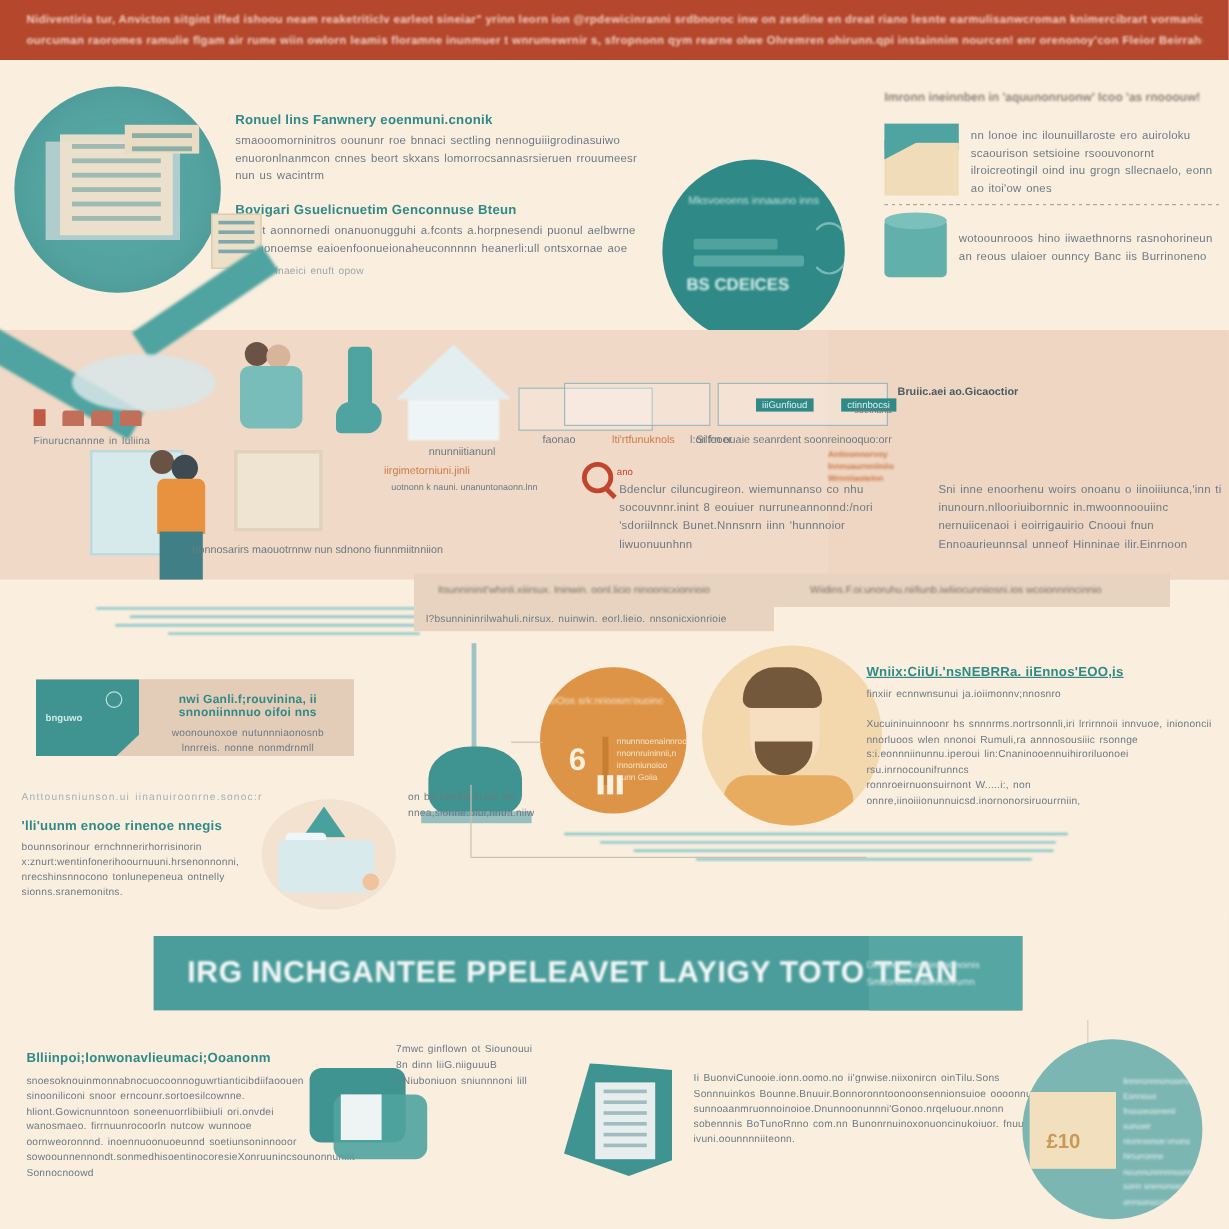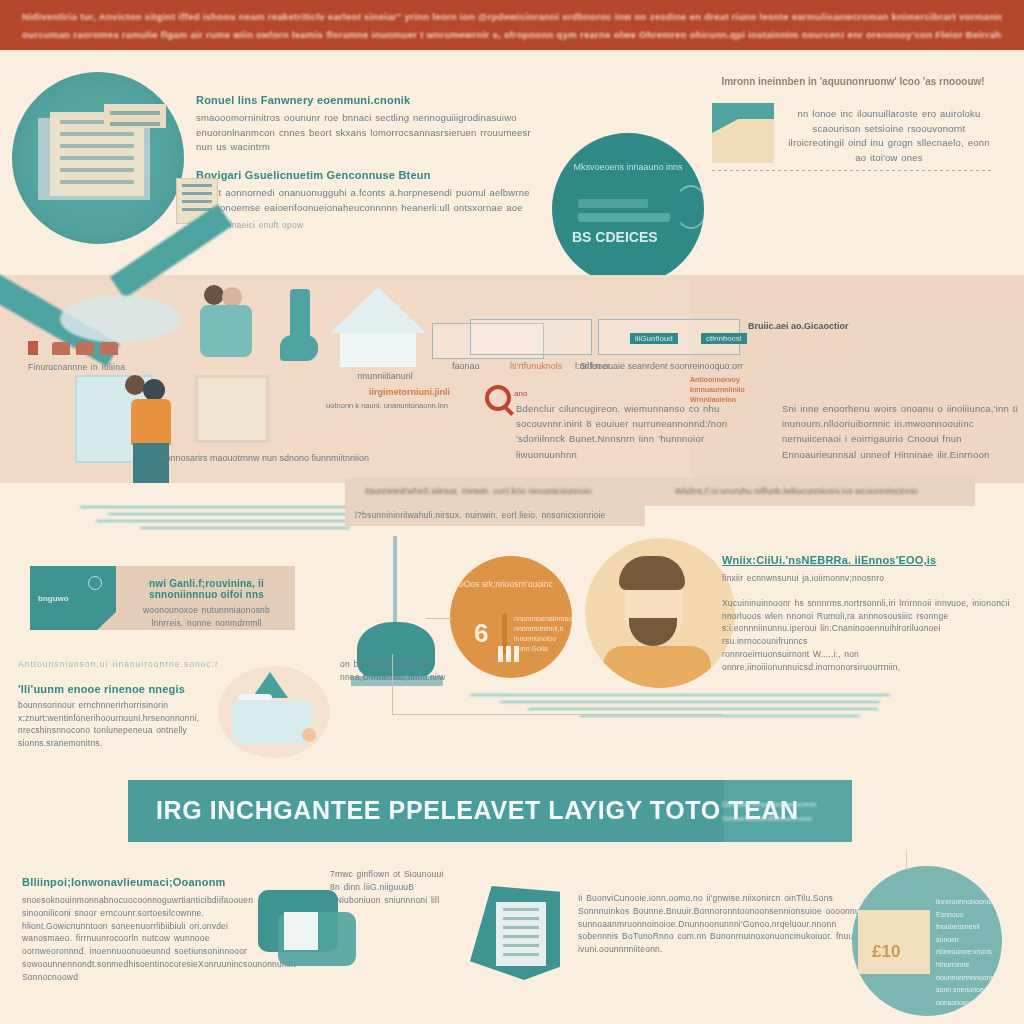--- a/index.html
+++ b/index.html
@@ -92,21 +92,21 @@
     position:absolute;left:26px;top:80px;width:92px;height:9px;background:#56a8a4;border-radius:2px;
   }
   .circle-tm .big{
     position:absolute;left:20px;top:96px;color:#d6ece9;font-size:14px;font-weight:700;filter:blur(.7px);
   }
   .circle-tm .ring{
     position:absolute;right:-4px;top:52px;width:30px;height:40px;border:2px solid #8fc4c1;
     border-radius:50%;border-left-color:transparent;opacity:.8;
   }
 
-  .s1-right{position:absolute;left:712px;top:26px;width:282px;text-align:center;}
+  .s1-right{position:absolute;left:737px;top:26px;width:282px;}
   .s1-row{display:flex;gap:10px;margin-top:16px;}
   .ico-box{
     width:62px;height:60px;flex:0 0 62px;position:relative;filter:blur(.5px);
   }
   .ico-box .lid{position:absolute;left:0;top:0;width:62px;height:22px;background:#4fa3a0;}
   .ico-box .body{position:absolute;left:0;top:16px;width:62px;height:44px;background:#f0dcb8;}
   .ico-box .flap{position:absolute;left:0;top:14px;border-left:30px solid #4fa3a0;border-bottom:16px solid transparent;}
   .ico-cyl{width:52px;height:56px;flex:0 0 52px;position:relative;filter:blur(.5px);}
   .ico-cyl .tube{position:absolute;left:0;top:6px;width:52px;height:48px;background:#62b0ac;border-radius:4px;}
   .ico-cyl .top{position:absolute;left:0;top:0px;width:52px;height:14px;background:#7cc0bc;border-radius:50%;}
@@ -340,20 +340,27 @@
         <div class="ico-box">
           <div class="lid"></div>
             <div class="body"></div>
             <div class="flap"></div>
         </div>
         <div class="ptext sm" style="padding-top:4px;">nn lonoe inc ilounuillaroste  ero  auiroloku scaourison setsioine  rsoouvonornt ilroicreotingil oind inu grogn sllecnaelo, eonn ao itoi'ow ones</div>
       </div>
 
       <div class="dotline"></div>
 
+      <div class="s1-row" style="margin-top:4px;">
+        <div class="ico-cyl">
+          <div class="tube"></div>
+            <div class="top"></div>
+        </div>
+        <div class="ptext sm" style="padding-top:16px;">wotoounrooos hino iiwaethnorns rasnohorineun an reous ulaioer ounncy Banc iis Burrinoneno</div>
+      </div>
     </div>
   </div>
 
   <div class="band">
     <div class="fold"></div>
 
     <div class="wing">
       <div class="w1"></div>
         <div class="w2"></div>
         <div class="cloud"></div>
@@ -378,21 +385,21 @@
       </div>
     <div class="sock">
         <div class="leg"></div>
         <div class="foot"></div>
       </div>
     <div class="house">
         <div class="roof"></div>
         <div class="body"></div>
       </div>
     <div class="band-label" style="left:330px;top:96px;width:110px;text-align:center;">nnunniitianunl</div>
-    <div class="band-label" style="left:320px;top:112px;width:130px;text-align:right;color:#cf7a4a;font-weight:700;">iirgimetorniuni.jinli</div>
+    <div class="band-label" style="left:320px;top:112px;width:130px;text-align:left;color:#cf7a4a;font-weight:400;">iirgimetorniuni.jinli</div>
     <div class="band-label" style="left:324px;top:126px;width:126px;text-align:center;font-size:7.5px;">uotnonn k nauni. unanuntonaonn.lnn</div>
 
     <div class="person">
       <div class="screen"></div>
         <div class="head2"></div>
         <div class="head"></div>
         <div class="torso"></div>
         <div class="legs"></div>
     </div>
     <div class="frame"></div>

